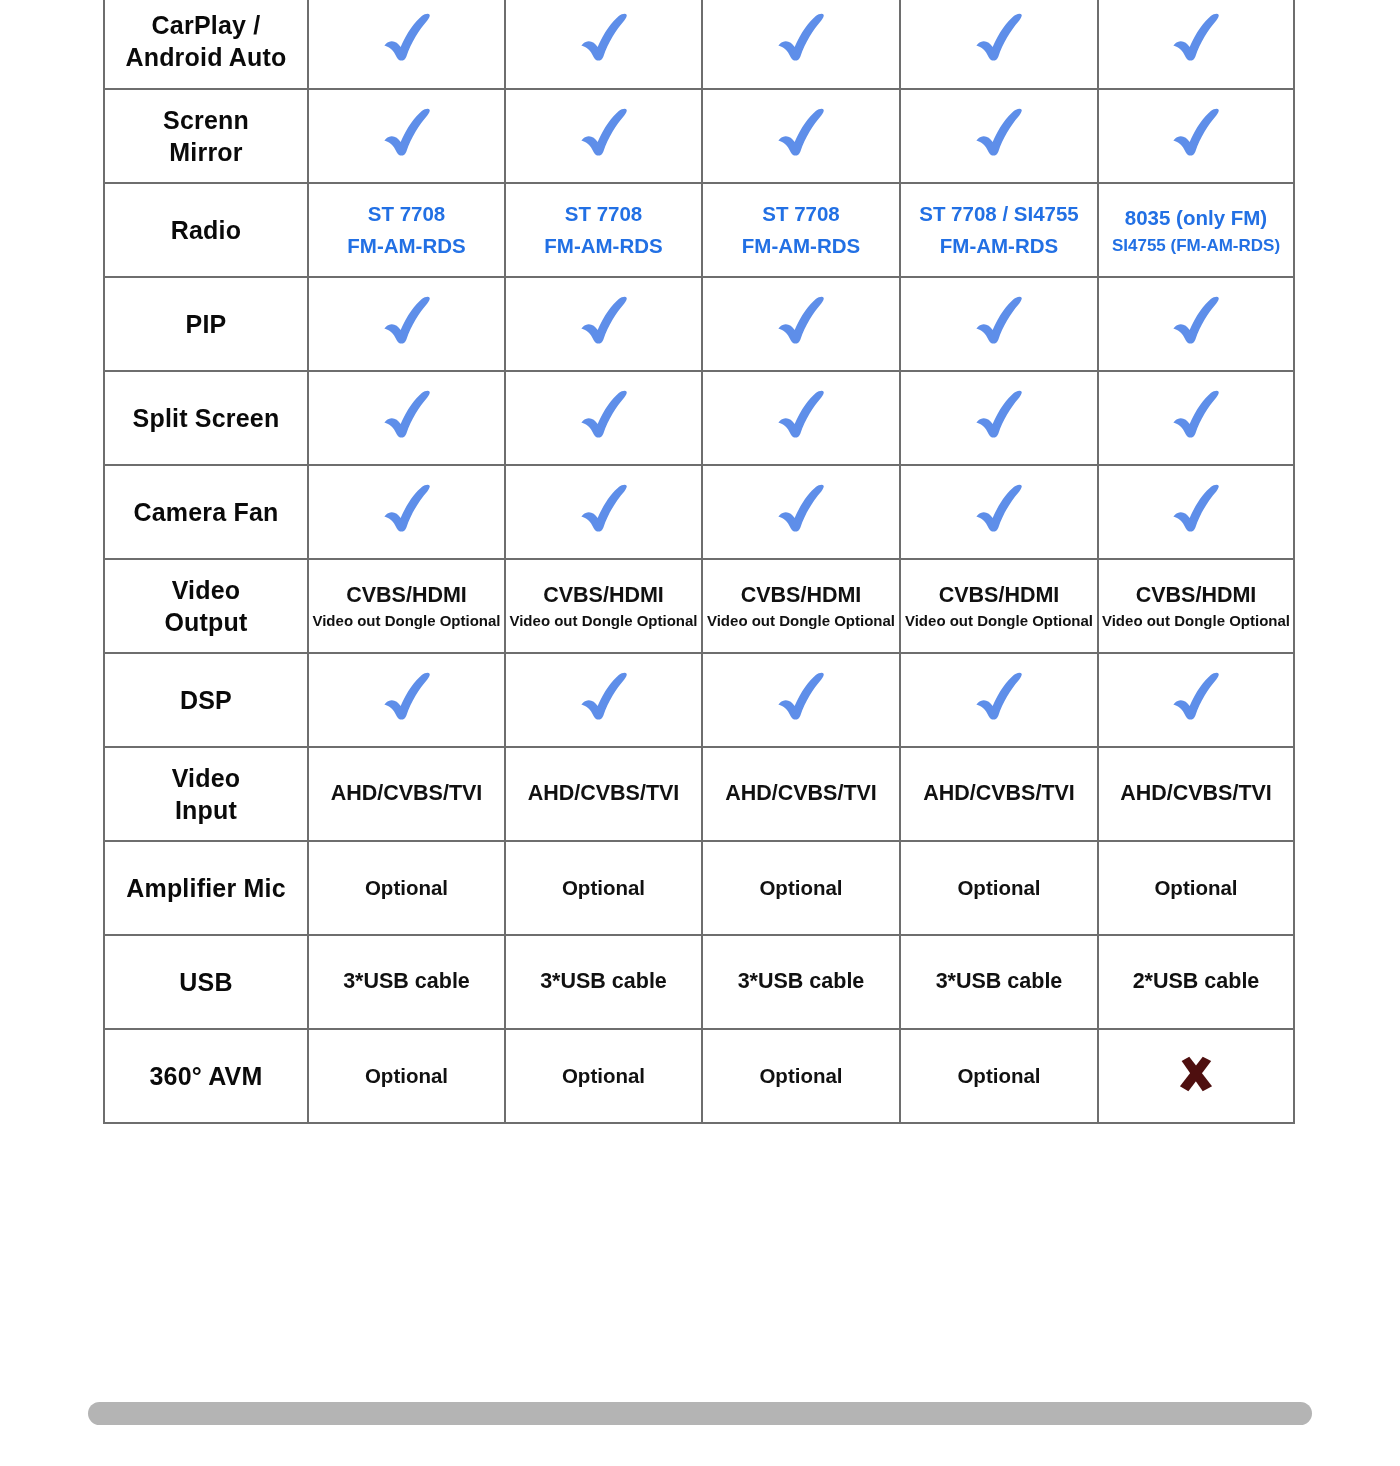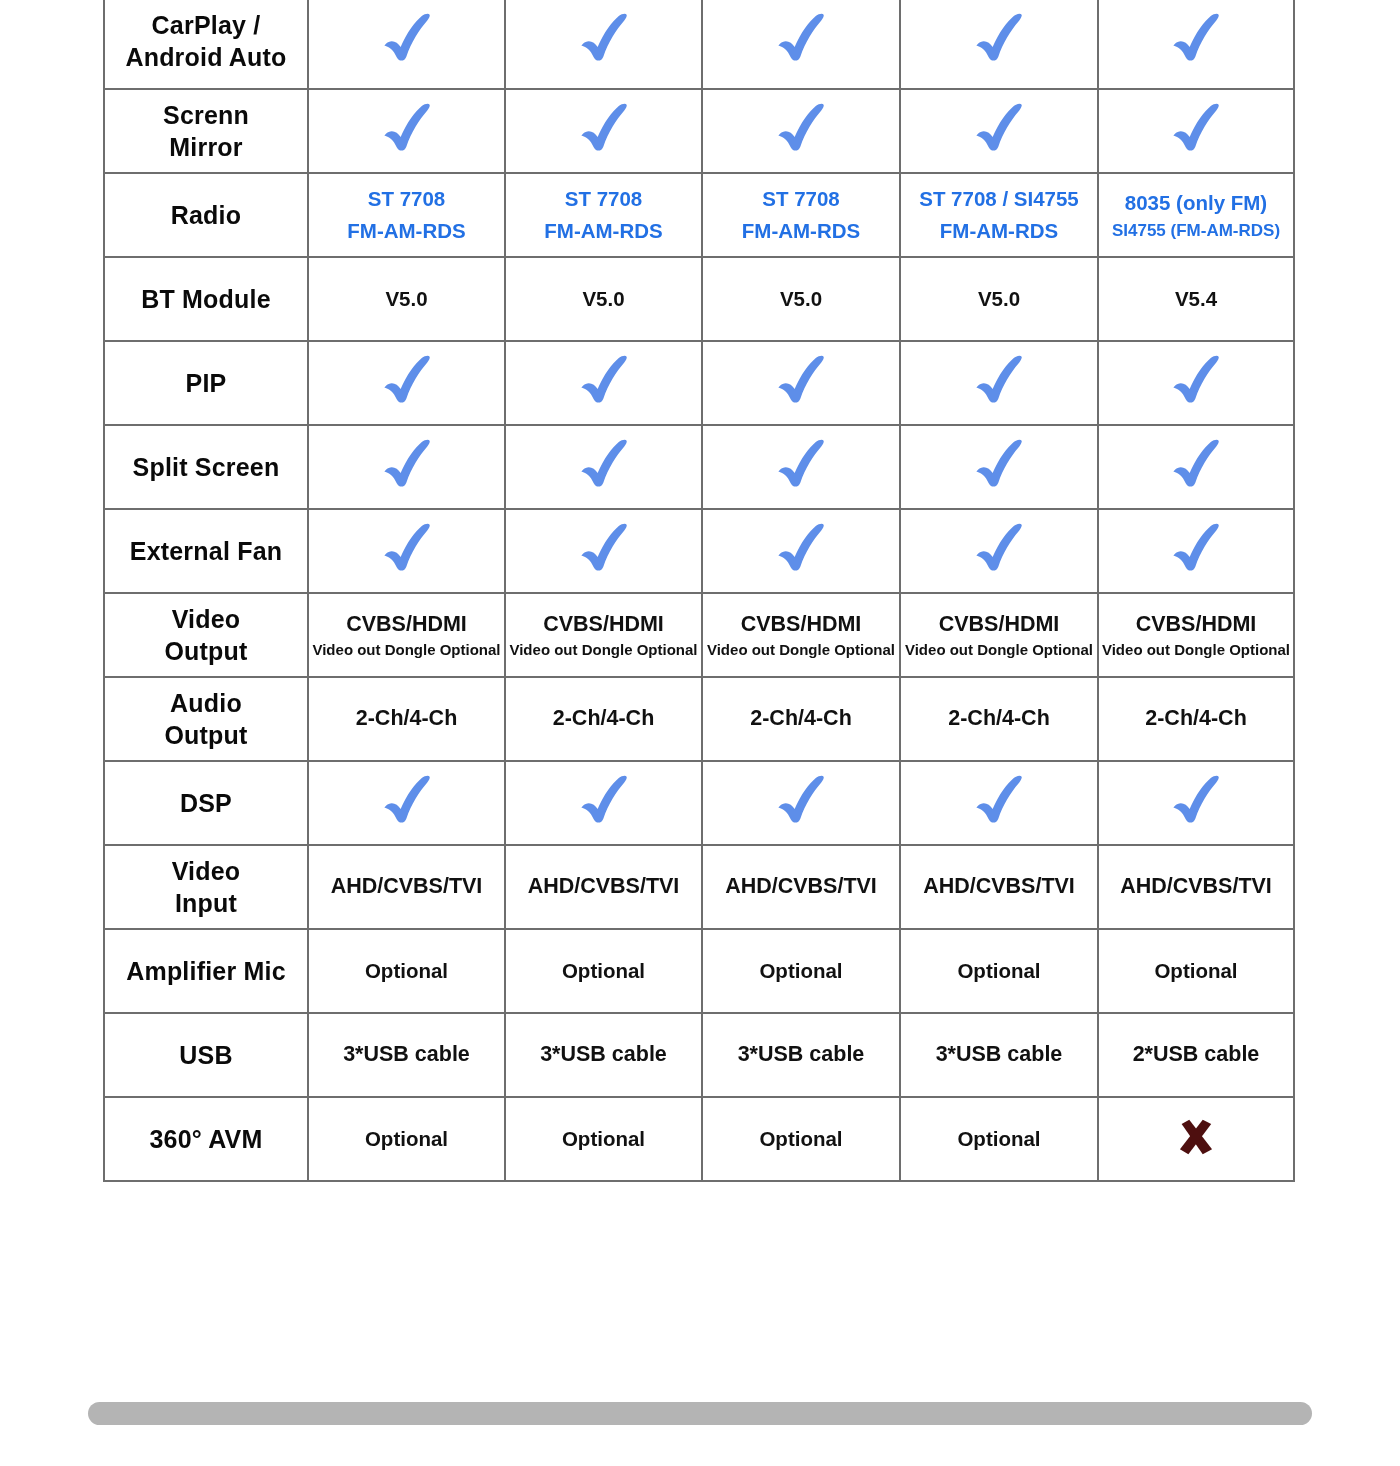--- a/index.html
+++ b/index.html
@@ -30,21 +30,21 @@
     width:1190px;
   }
   table.spec td, table.spec th{
     border:2px solid var(--border);
     text-align:center;
     vertical-align:middle;
     padding:0;
     background:#ffffff;
     overflow:visible;
   }
-  tbody tr{height:84px;}
+  tbody tr{height:94px;}
   tbody tr:first-child{height:96px;}
   th.label-cell{
     font-weight:700;
     font-size:25px;
     line-height:1.28;
     color:var(--label);
     letter-spacing:0.2px;
   }
   .line{font-weight:700;color:var(--value);}
   .line.lg{font-size:21.5px;line-height:1.45;}
@@ -199,40 +199,20 @@
             <div class="line md blue">ST 7708 / SI4755</div>
             <div class="line md blue">FM-AM-RDS</div>
           </td>
           <td>
             <div class="line md blue">8035 (only FM)</div>
             <div class="line sm blue">SI4755 (FM-AM-RDS)</div>
           </td>
         </tr>
         <tr>
           <th class="label-cell">
-            <div>BT Module</div>
-          </th>
-          <td>
-            <div class="line md black">V5.0</div>
-          </td>
-          <td>
-            <div class="line md black">V5.0</div>
-          </td>
-          <td>
-            <div class="line md black">V5.0</div>
-          </td>
-          <td>
-            <div class="line md black">V5.0</div>
-          </td>
-          <td>
-            <div class="line md black">V5.4</div>
-          </td>
-        </tr>
-        <tr>
-          <th class="label-cell">
             <div>PIP</div>
           </th>
           <td>
   <span class="mark check-mark">
     <svg width="58" height="62" viewBox="0 0 100 100" aria-hidden="true">
       <path fill="currentColor" d="M13,59 C22,50 33,54 39,64 C50,38 64,20 76,10 C80,7 87,5 89,8
            C90,10 88,14 85,18 C71,34 57,56 49,80 C46,89 36,90 32,81
            C27,69 20,64 11,61 Z"></path>
     </svg>
   </span>
@@ -319,21 +299,21 @@
     <svg width="58" height="62" viewBox="0 0 100 100" aria-hidden="true">
       <path fill="currentColor" d="M13,59 C22,50 33,54 39,64 C50,38 64,20 76,10 C80,7 87,5 89,8
            C90,10 88,14 85,18 C71,34 57,56 49,80 C46,89 36,90 32,81
            C27,69 20,64 11,61 Z"></path>
     </svg>
   </span>
 </td>
         </tr>
         <tr>
           <th class="label-cell">
-            <div>External Fan</div>
+            <div>Camera Fan</div>
           </th>
           <td>
   <span class="mark check-mark">
     <svg width="58" height="62" viewBox="0 0 100 100" aria-hidden="true">
       <path fill="currentColor" d="M13,59 C22,50 33,54 39,64 C50,38 64,20 76,10 C80,7 87,5 89,8
            C90,10 88,14 85,18 C71,34 57,56 49,80 C46,89 36,90 32,81
            C27,69 20,64 11,61 Z"></path>
     </svg>
   </span>
 </td>
@@ -391,41 +371,20 @@
             <div class="line lg black">CVBS/HDMI</div>
             <div class="line xs black">Video out Dongle Optional</div>
           </td>
           <td>
             <div class="line lg black">CVBS/HDMI</div>
             <div class="line xs black">Video out Dongle Optional</div>
           </td>
           <td>
             <div class="line lg black">CVBS/HDMI</div>
             <div class="line xs black">Video out Dongle Optional</div>
-          </td>
-        </tr>
-        <tr>
-          <th class="label-cell">
-            <div>Audio</div>
-            <div>Output</div>
-          </th>
-          <td>
-            <div class="line lg black">2-Ch/4-Ch</div>
-          </td>
-          <td>
-            <div class="line lg black">2-Ch/4-Ch</div>
-          </td>
-          <td>
-            <div class="line lg black">2-Ch/4-Ch</div>
-          </td>
-          <td>
-            <div class="line lg black">2-Ch/4-Ch</div>
-          </td>
-          <td>
-            <div class="line lg black">2-Ch/4-Ch</div>
           </td>
         </tr>
         <tr>
           <th class="label-cell">
             <div>DSP</div>
           </th>
           <td>
   <span class="mark check-mark">
     <svg width="58" height="62" viewBox="0 0 100 100" aria-hidden="true">
       <path fill="currentColor" d="M13,59 C22,50 33,54 39,64 C50,38 64,20 76,10 C80,7 87,5 89,8

